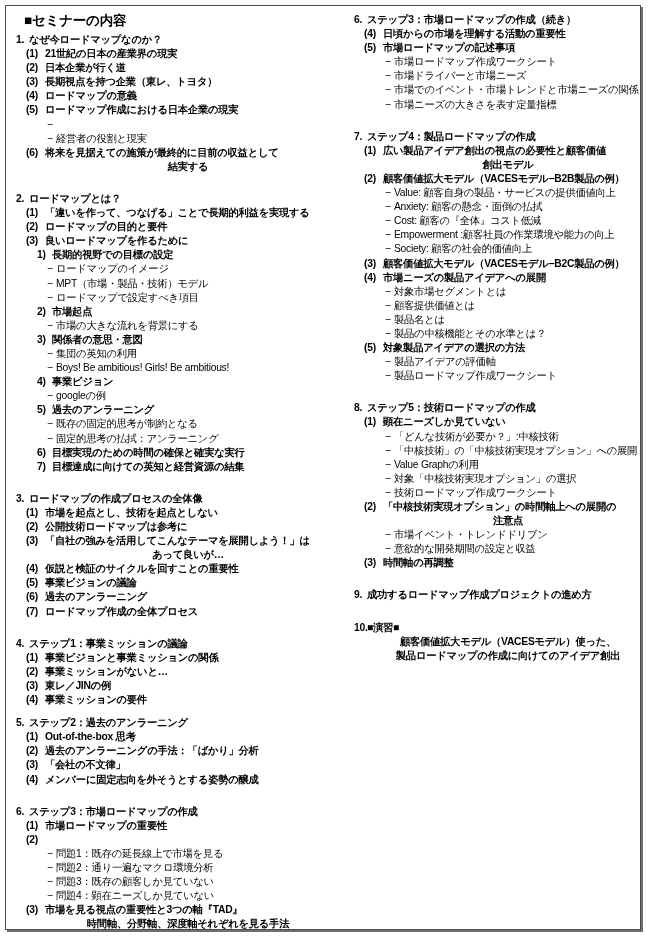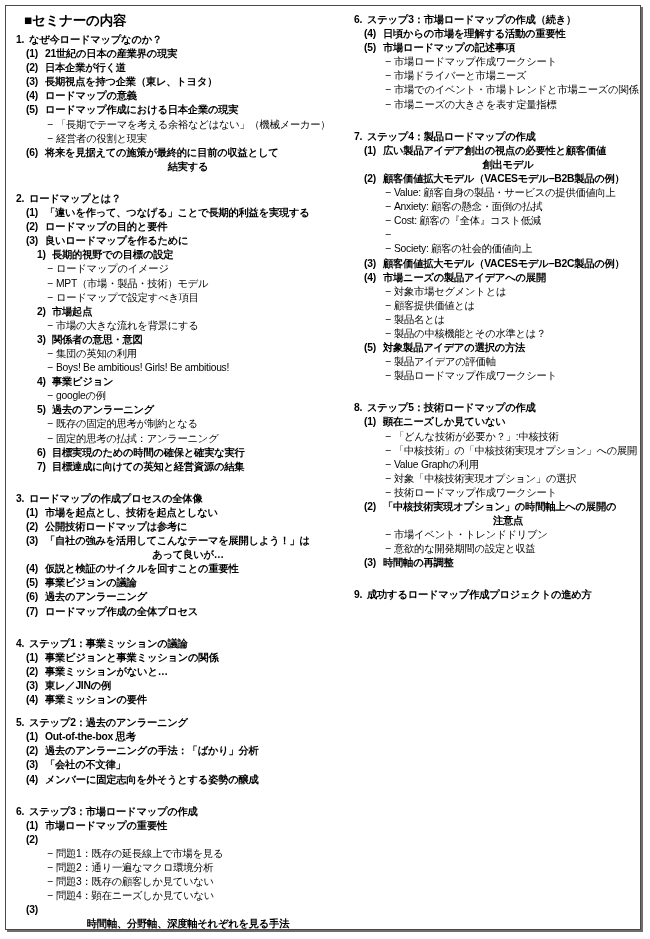--- a/index.html
+++ b/index.html
@@ -126,21 +126,20 @@
               <li class="row lv2">
                 <span class="marker">(4)</span>
                 <span class="txt">ロードマップの意義</span>
               </li>
               <li class="row lv2">
                 <span class="marker">(5)</span>
                 <span class="txt">ロードマップ作成における日本企業の現実</span>
               </li>
               <li class="row lv4">
                 <span class="marker">−</span>
-                <span class="txt">「長期でテーマを考える余裕などはない」（機械メーカー）</span>
               </li>
               <li class="row lv4">
                 <span class="marker">−</span>
                 <span class="txt">経営者の役割と現実</span>
               </li>
               <li class="row lv2">
                 <span class="marker">(6)</span>
                 <span class="txt">将来を見据えての施策が最終的に目前の収益として</span>
               </li>
               <li class="row cont-2">
@@ -349,20 +348,21 @@
               <li class="row lv4">
                 <span class="marker">−</span>
                 <span class="txt">問題3：既存の顧客しか見ていない</span>
               </li>
               <li class="row lv4">
                 <span class="marker">−</span>
                 <span class="txt">問題4：顕在ニーズしか見ていない</span>
               </li>
               <li class="row lv2">
                 <span class="marker">(3)</span>
+                <span class="txt">市場を見る視点の重要性と3つの軸『TAD』</span>
               </li>
               <li class="row cont-2">
                 <span class="marker"></span>
                 <span class="txt">時間軸、分野軸、深度軸それぞれを見る手法</span>
               </li>
             </ul>
           </div>
         </div>
     </div>
 
@@ -426,20 +426,21 @@
               <li class="row lv4">
                 <span class="marker">−</span>
                 <span class="txt">Anxiety: 顧客の懸念・面倒の払拭</span>
               </li>
               <li class="row lv4">
                 <span class="marker">−</span>
                 <span class="txt">Cost: 顧客の『全体』コスト低減</span>
               </li>
               <li class="row lv4">
                 <span class="marker">−</span>
+                <span class="txt">Empowerment :顧客社員の作業環境や能力の向上</span>
               </li>
               <li class="row lv4">
                 <span class="marker">−</span>
                 <span class="txt">Society: 顧客の社会的価値向上</span>
               </li>
               <li class="row lv2">
                 <span class="marker">(3)</span>
                 <span class="txt">顧客価値拡大モデル（VACESモデル−B2C製品の例）</span>
               </li>
               <li class="row lv2">
@@ -532,18 +533,34 @@
           <div class="spacer"></div>
           <div class="section">
             <ul class="lvl">
               <li class="row lv1">
                 <span class="marker">9.</span>
                 <span class="txt">成功するロードマップ作成プロジェクトの進め方</span>
               </li>
             </ul>
           </div>
           <div class="spacer"></div>
+          <div class="section">
+            <ul class="lvl">
+              <li class="row lv1">
+                <span class="marker">10.</span>
+                <span class="txt">■演習■</span>
+              </li>
+              <li class="row cont-2">
+                <span class="marker"></span>
+                <span class="txt">顧客価値拡大モデル（VACESモデル）使った、</span>
+              </li>
+              <li class="row cont-2">
+                <span class="marker"></span>
+                <span class="txt">製品ロードマップの作成に向けてのアイデア創出</span>
+              </li>
+            </ul>
+          </div>
           <div class="spacer"></div>
         </div>
     </div>
 
   </div>
 </div>
 
 </body></html>

